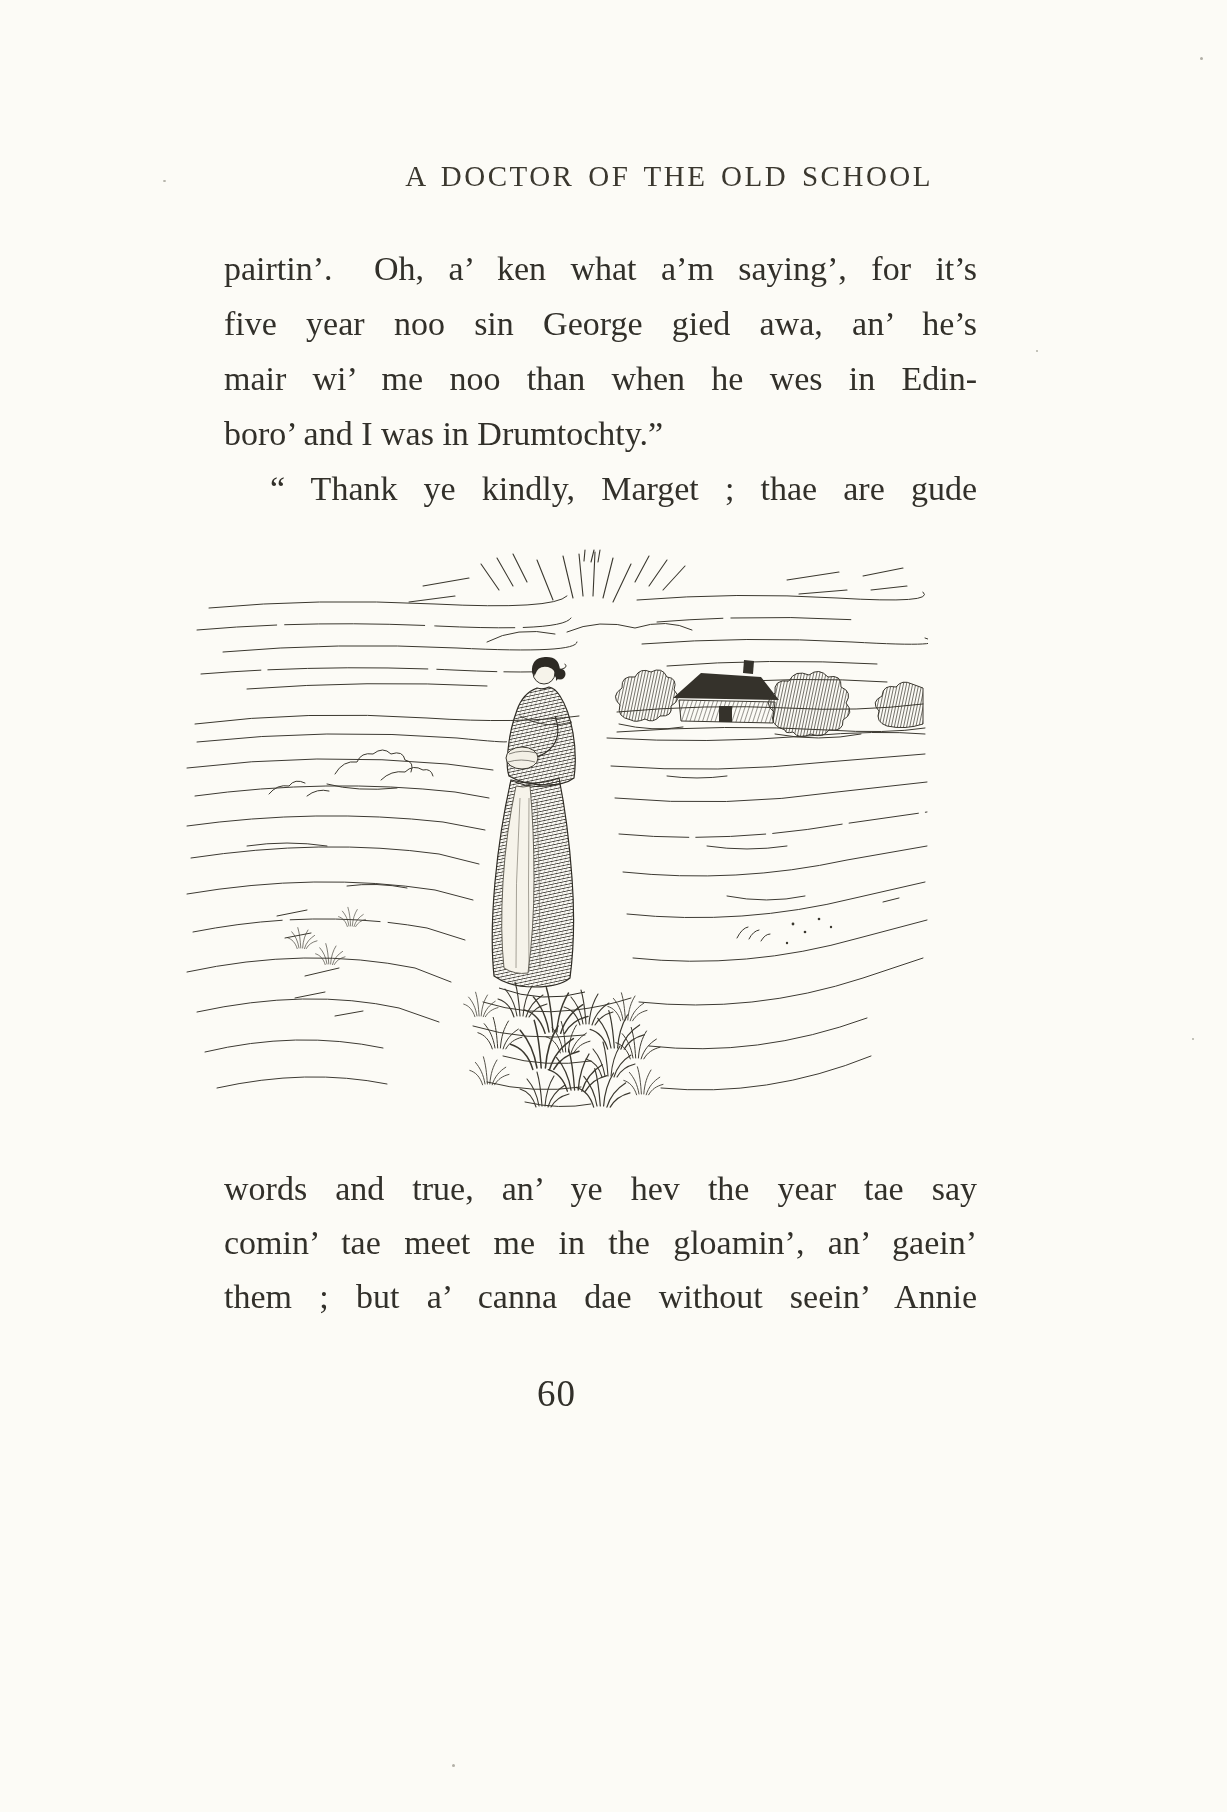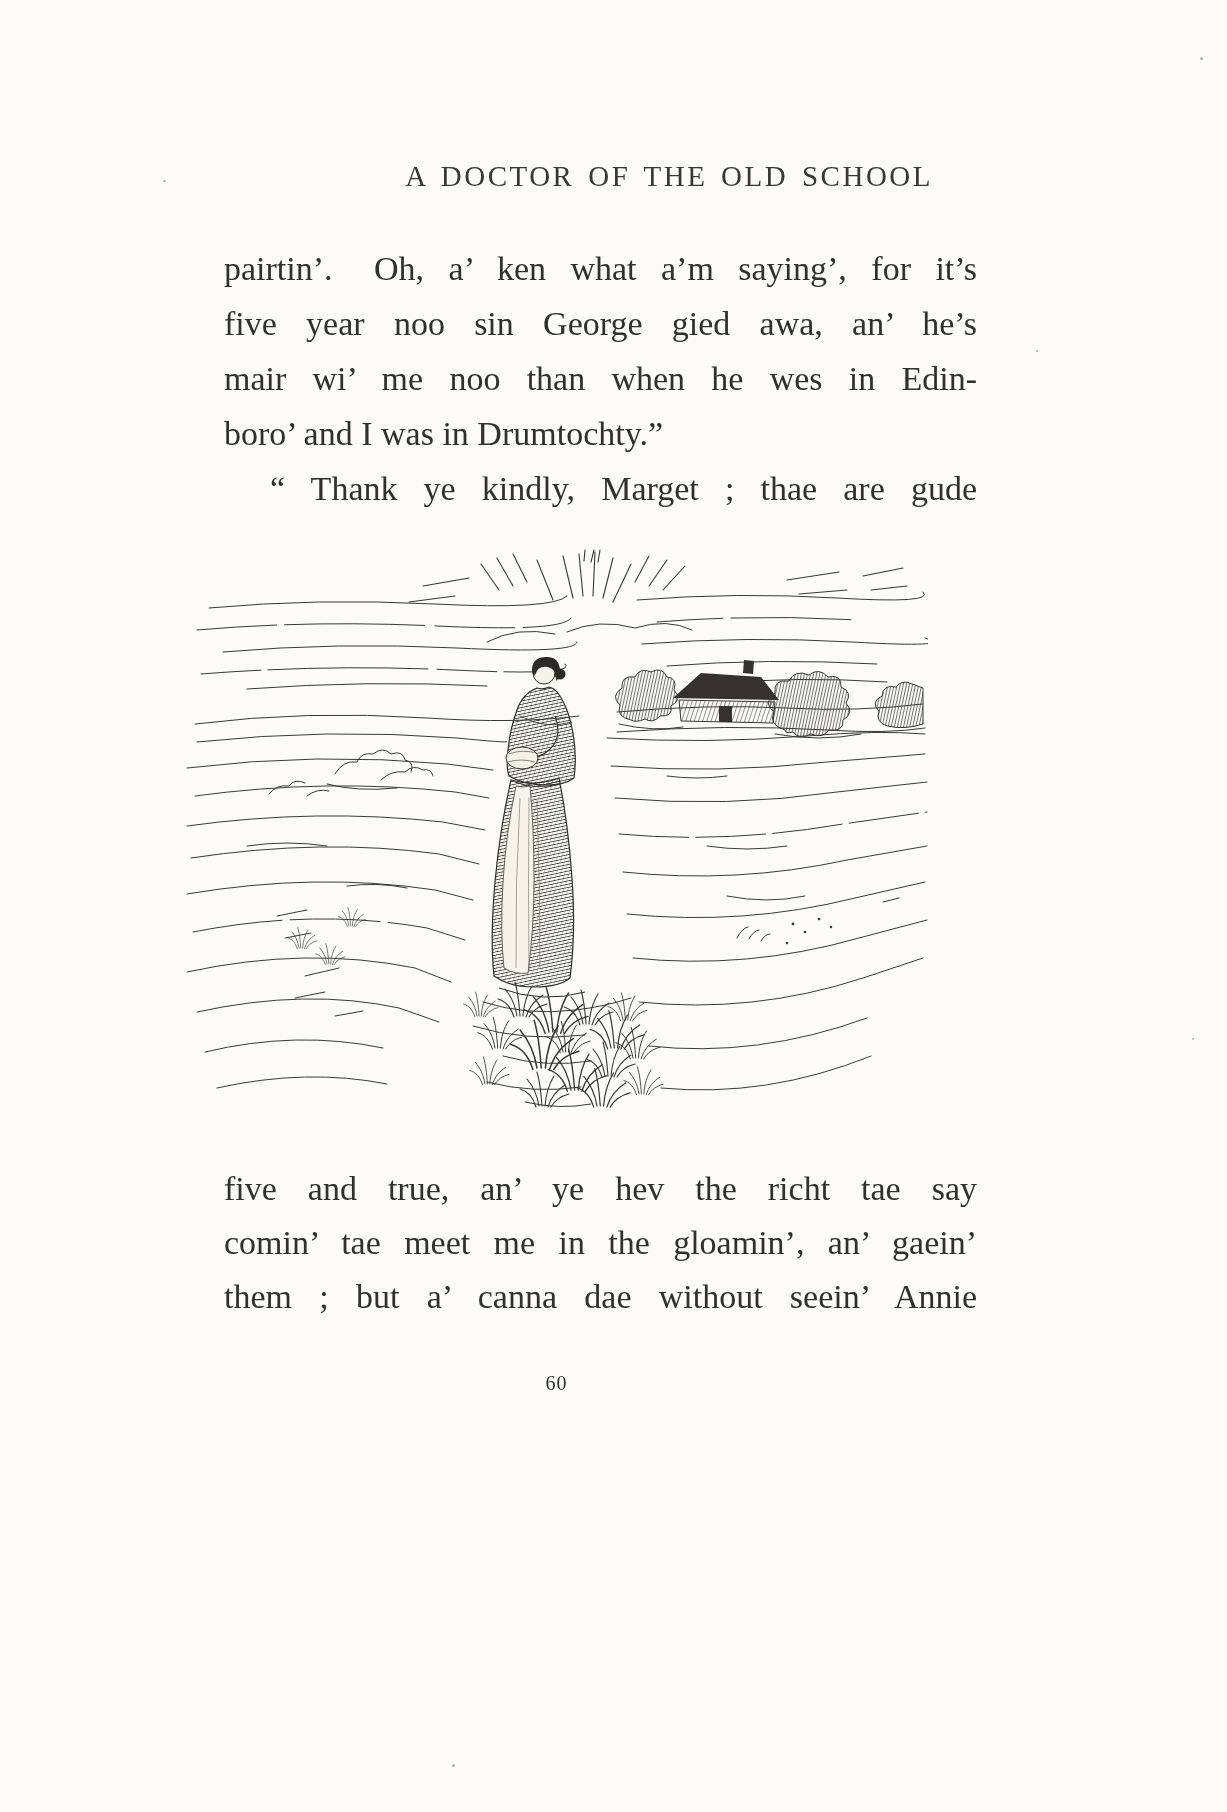--- a/index.html
+++ b/index.html
@@ -31,21 +31,21 @@
   .lower .line { line-height:54px; }
   .jline { text-align:justify; text-align-last:justify; }
   .indent { text-indent:46px; }
   .illustration {
     position:absolute; top:546px; left:186px;
     width:742px; height:570px;
   }
   .illustration svg { width:100%; height:100%; display:block; }
   .page-number {
     position:absolute; top:1372px; left:180px; width:753px;
-    text-align:center; font-size:20px; letter-spacing:1px;
+    text-align:center; font-size:37px; letter-spacing:1px;
   }
   .speck {
     position:absolute; display:block;
     background:#8a877c; border-radius:50%; opacity:.65;
   }
 </style>
 </head>
 <body>
 
 <div class="page">
@@ -232,21 +232,21 @@
         <circle cx="606" cy="378" r="1.4"></circle>
           <circle cx="618" cy="386" r="1.3"></circle>
         <circle cx="632" cy="373" r="1.3"></circle>
           <circle cx="600" cy="397" r="1.2"></circle>
         <circle cx="644" cy="381" r="1.2"></circle>
       </g>
     </svg>
   </figure>
 
   <section class="text-block lower">
-    <div class="line jline">five and true, an’ ye hev the richt tae say</div>
+    <div class="line jline">words and true, an’ ye hev the year tae say</div>
     <div class="line jline">comin’ tae meet me in the gloamin’, an’ gaein’</div>
     <div class="line jline">them ; but a’ canna dae without seein’ Annie</div>
   </section>
 
   <div class="page-number">60</div>
 
   <i class="speck" style="left:1200px;top:57px;width:3px;height:3px;"></i>
   <i class="speck" style="left:163px;top:180px;width:3px;height:2px;"></i>
   <i class="speck" style="left:1036px;top:350px;width:2px;height:2px;"></i>
   <i class="speck" style="left:1192px;top:1038px;width:2px;height:2px;"></i>

